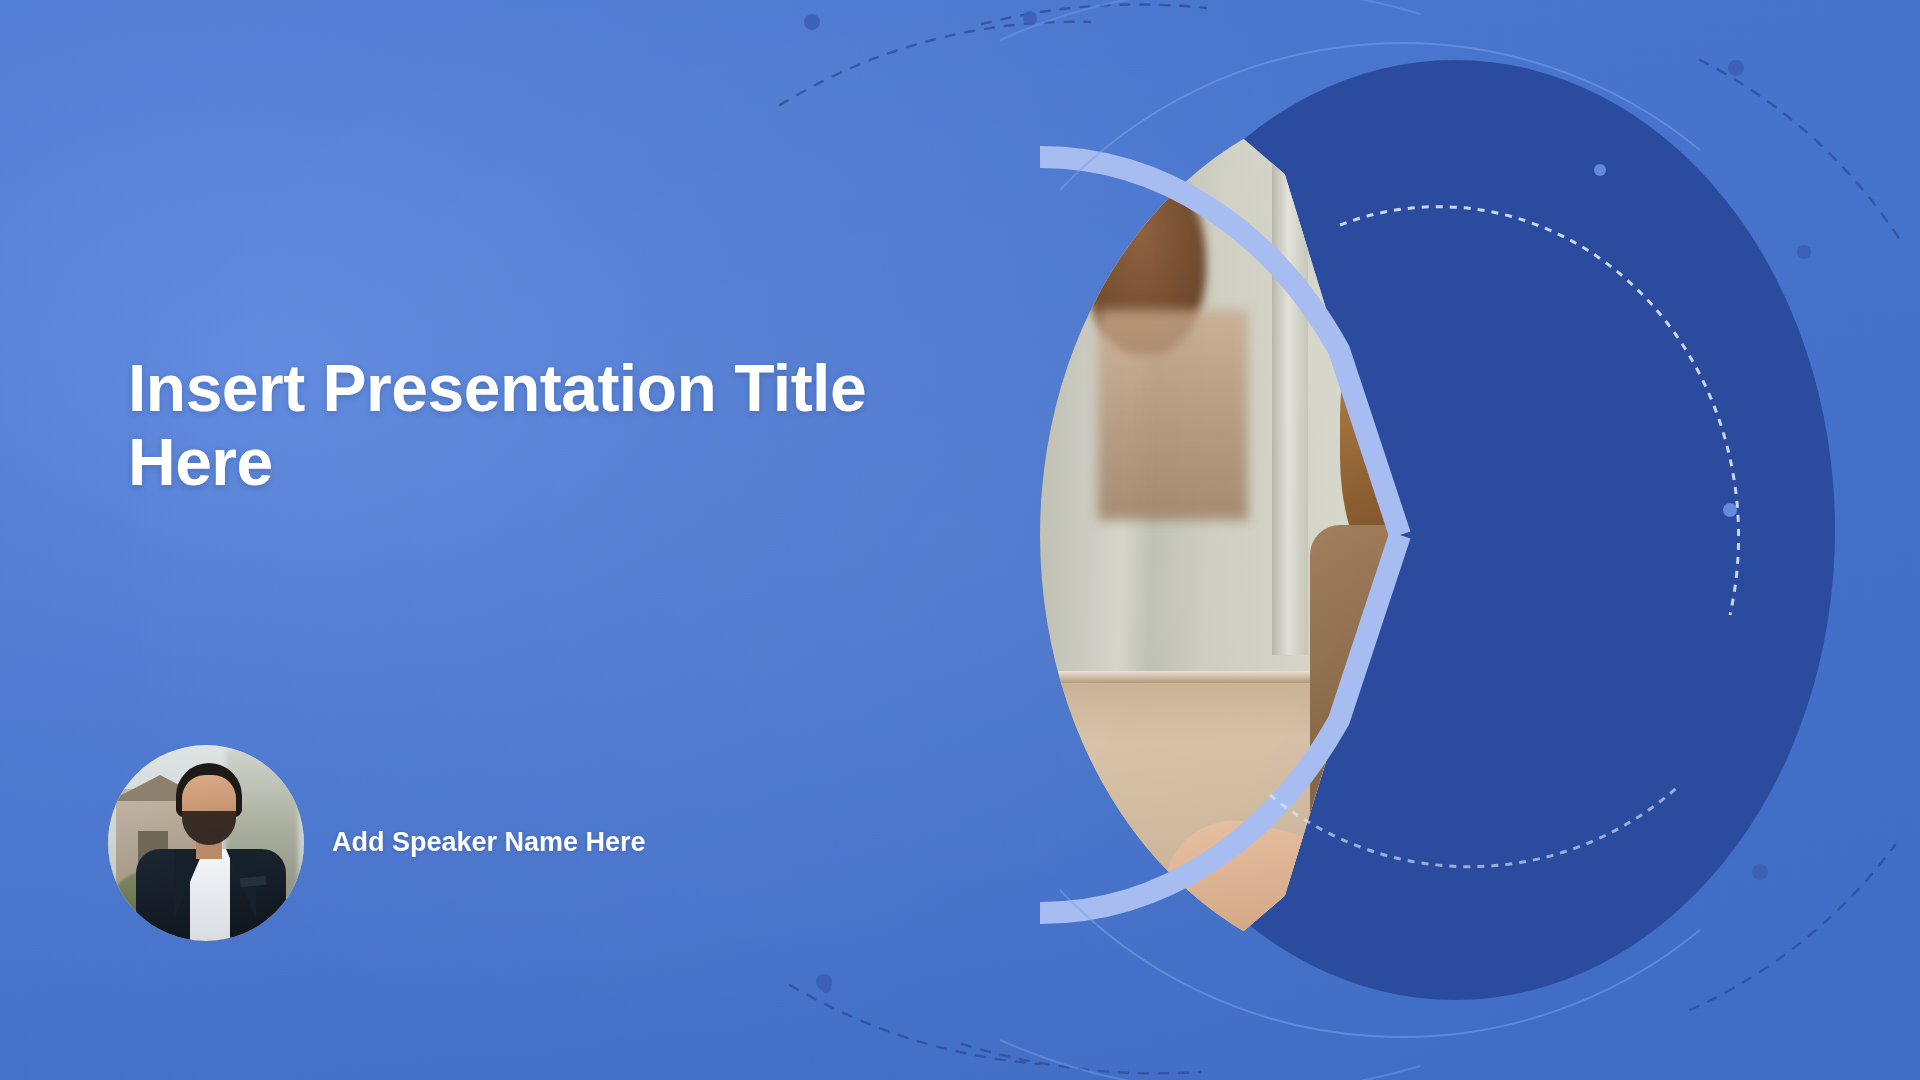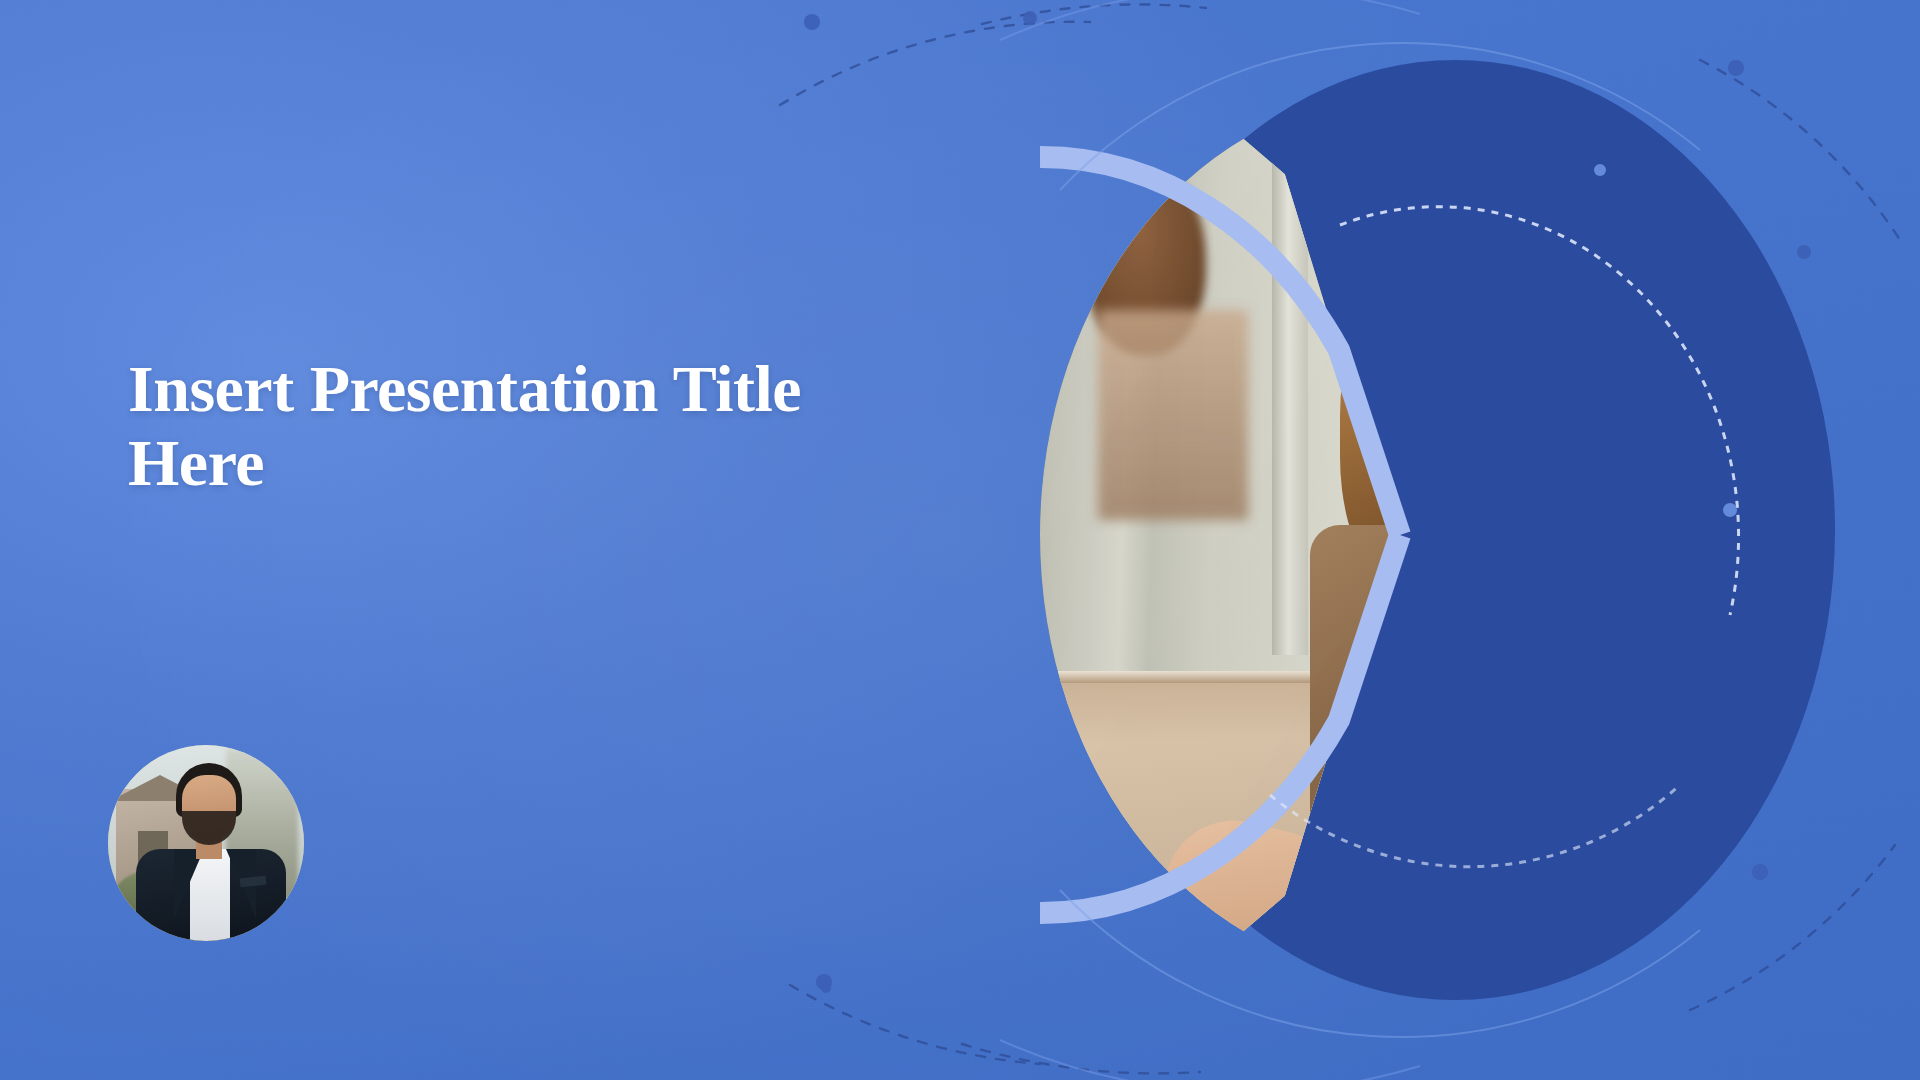--- a/index.html
+++ b/index.html
@@ -283,21 +283,20 @@
     width: 720px; height: 880px;
     pointer-events: none;
   }
 
   
   #text-block {
     position: absolute;
     left: 128px;
     top: 352px;
     width: 820px;
-    font-family: Liberation Serif, serif;
   }
   #slide-title {
     margin: 0;
     font-size: 66px;
     line-height: 1.12;
     font-weight: 700;
     color: #ffffff;
     letter-spacing: -0.5px;
     text-shadow: 0 2px 6px rgba(20,40,90,0.22);
     max-width: 790px;
@@ -532,15 +531,16 @@
       <div class="av-suit"></div>
       <div class="av-shirt"></div>
       <div class="av-lapel-l"></div>
       <div class="av-lapel-r"></div>
       <div class="av-pocket"></div>
       <div class="av-neck"></div>
       <div class="av-hair"></div>
       <div class="av-face"></div>
       <div class="av-beard"></div>
     </div>
+    <div id="speaker-name">Add Speaker Name Here</div>
   </div>
 
 </div>
 
 </body></html>

